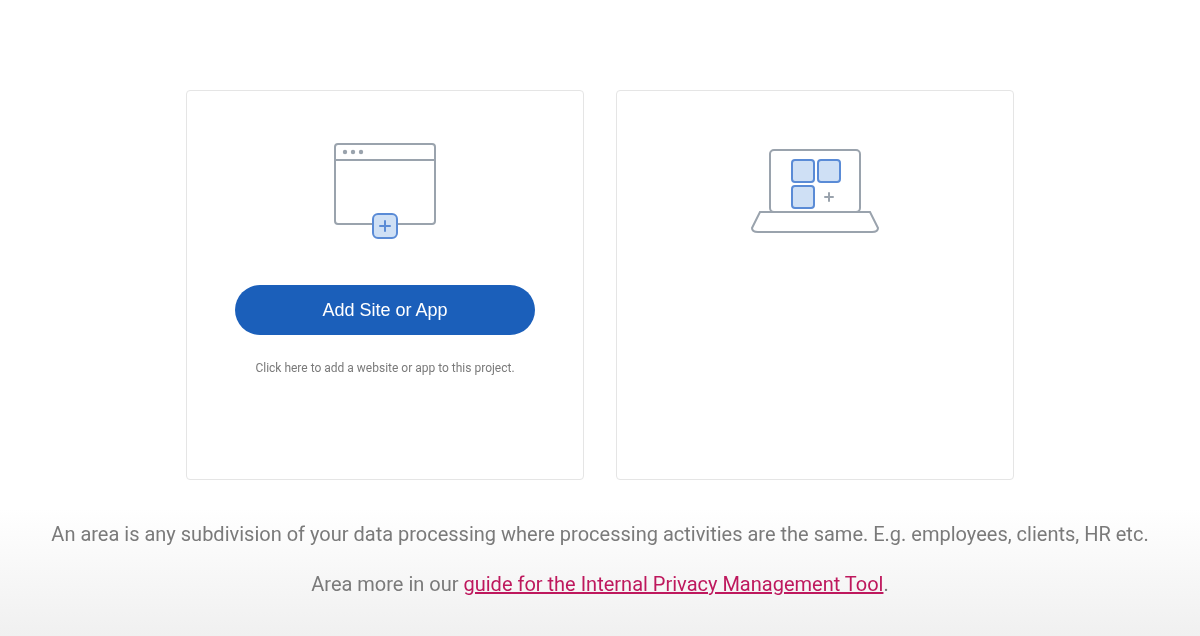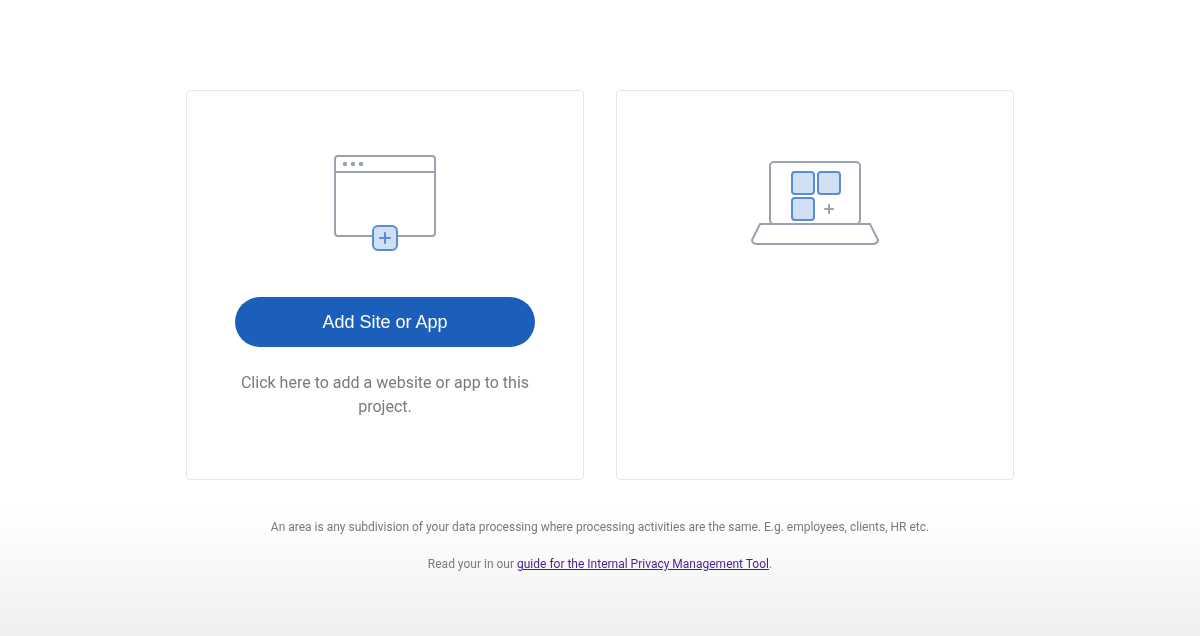--- a/index.html
+++ b/index.html
@@ -21,21 +21,21 @@
   }
   .card {
     width: 398px;
     height: 390px;
     border: 1px solid #e5e5e5;
     border-radius: 4px;
     background: #fff;
     display: flex;
     flex-direction: column;
     align-items: center;
-    padding: 52px 36px 28px 36px;
+    padding: 40px 36px 28px 36px;
   }
   .card-icon {
     width: 150px;
     height: 120px;
     display: flex;
     align-items: center;
     justify-content: center;
     margin-bottom: 34px;
   }
   .btn {
@@ -45,34 +45,34 @@
     border: none;
     background: #1b5fba;
     color: #fff;
     font-size: 18px;
     cursor: pointer;
     position: relative;
     margin-bottom: 24px;
   }
   .desc {
     color: #7a7a7a;
-    font-size: 16px;
+    font-size: 12px;
     text-align: center;
     line-height: 1.5;
     max-width: 300px;
   }
   .info {
     margin-top: 38px;
-    font-size: 12px;
+    font-size: 20px;
     color: #7a7a7a;
     text-align: center;
     line-height: 1.6;
   }
   .info a {
-    color: #4c1d95;
+    color: #be185d;
   }
   .cursor {
     position: absolute;
     top: 14px;
     left: 50%;
     transform: translateX(-60px);
     pointer-events: none;
   }
 </style>
 </head>
@@ -109,15 +109,15 @@
         <line x1="89" y1="57" x2="89" y2="65" stroke="#9aa3ad" stroke-width="2" stroke-linecap="round"></line>
       </svg>
     </div>
   </div>
 
 </div>
 
 <div class="info">
   <div>An area is any subdivision of your data processing where processing activities are the same. E.g. employees, clients, HR etc.</div>
   <div style="margin-top:18px;">
-    <span>Read your in our </span><a href="#">guide for the Internal Privacy Management Tool</a><span>.</span>
+    <span>Area more in our </span><a href="#">guide for the Internal Privacy Management Tool</a><span>.</span>
   </div>
 </div>
 
 </body></html>

